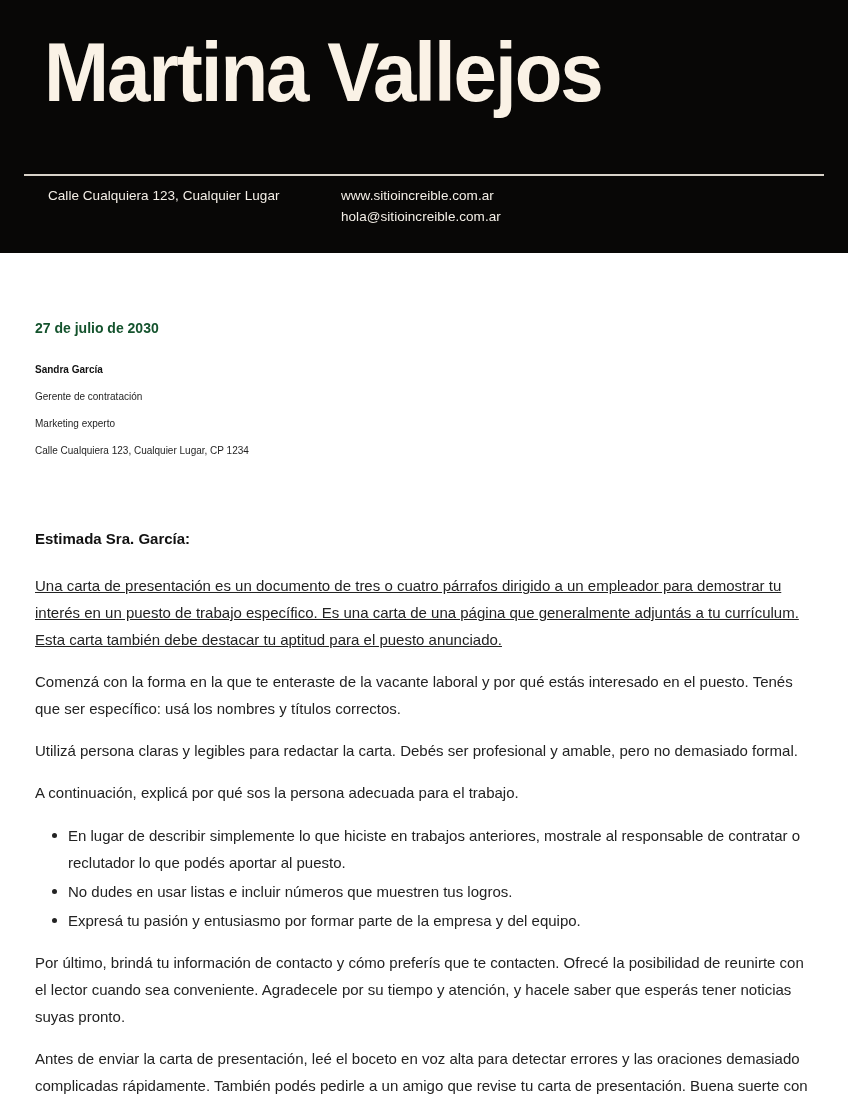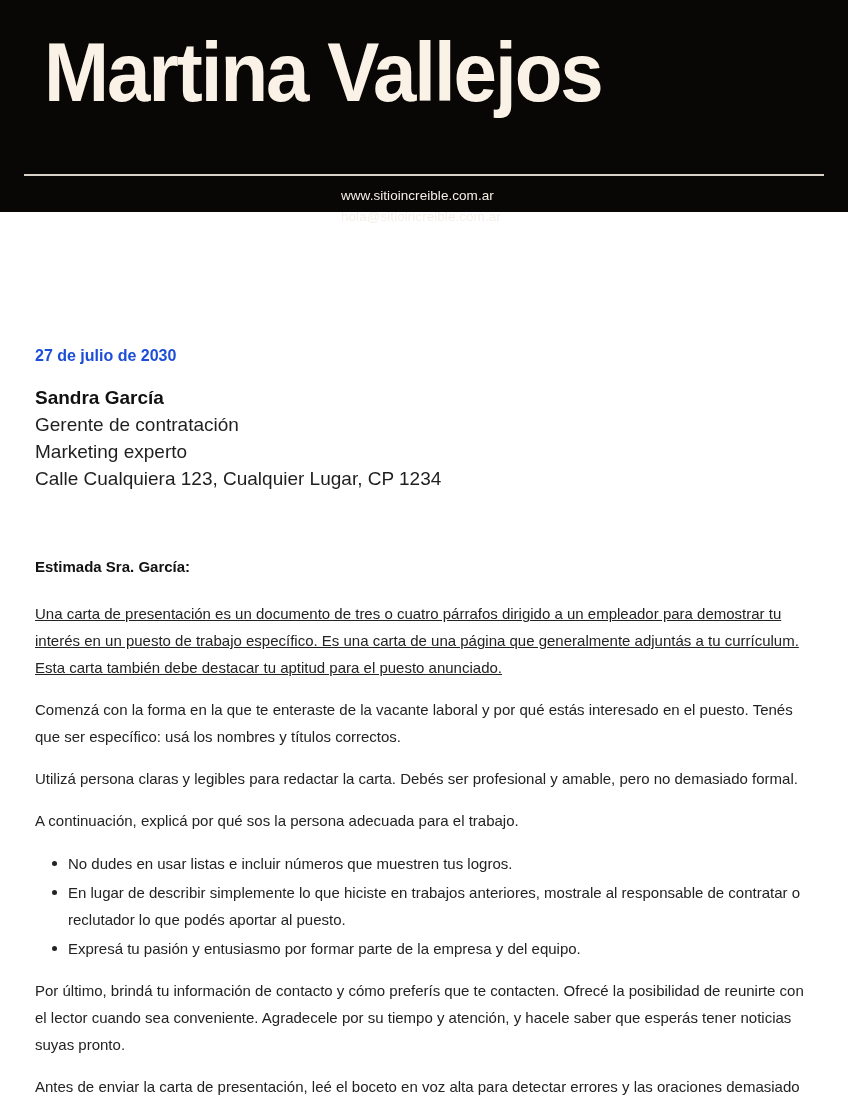--- a/index.html
+++ b/index.html
@@ -21,21 +21,21 @@
     height: 1097px;
     background: #ffffff;
   }
 
   
   .header-band {
     position: absolute;
     top: 0;
     left: 0;
     width: 848px;
-    height: 212px;
+    height: 253px;
     background: #080706;
     box-sizing: border-box;
   }
 
   .name-title {
     position: absolute;
     left: 44px;
     top: 24px;
     width: 760px;
     color: #faf2e6;
@@ -84,32 +84,32 @@
 
   
   .letter {
     position: absolute;
     left: 35px;
     top: 253px;
     width: 778px;
   }
 
   .date-line {
-    margin-top: 92px;
-    font-size: 16px;
+    margin-top: 64px;
+    font-size: 14px;
     font-weight: 700;
     line-height: 22px;
-    color: #1d4ed8;
+    color: #14532d;
   }
 
   .recipient {
     margin-top: 17px;
   }
   .recipient .r-line {
-    font-size: 19px;
+    font-size: 10px;
     line-height: 27px;
     color: #1f1f1f;
   }
   .recipient .r-line.r-name {
     font-weight: 700;
     color: #111111;
   }
 
   .salutation {
     margin-top: 64px;
@@ -160,20 +160,21 @@
 
   <div class="header-band">
 
     <div class="name-title">Martina Vallejos</div>
 
     <div class="header-rule"></div>
 
     <div class="contact-block">
 
       <div class="contact-col col-left">
+        <div class="contact-line">Calle Cualquiera 123, Cualquier Lugar</div>
       </div>
 
       <div class="contact-col col-right">
         <div class="contact-line">www.sitioincreible.com.ar</div>
         <div class="contact-line">hola@sitioincreible.com.ar</div>
       </div>
 
     </div>
   </div>
 
@@ -192,22 +193,22 @@
 
     <p class="para">Una carta de presentación es un documento de tres o cuatro párrafos dirigido a un empleador para demostrar tu interés en un puesto de trabajo específico. Es una carta de una página que generalmente adjuntás a tu currículum. Esta carta también debe destacar tu aptitud para el puesto anunciado.</p>
 
     <p class="para">Comenzá con la forma en la que te enteraste de la vacante laboral y por qué estás interesado en el puesto. Tenés que ser específico: usá los nombres y títulos correctos.</p>
 
     <p class="para">Utilizá persona claras y legibles para redactar la carta. Debés ser profesional y amable, pero no demasiado formal.</p>
 
     <p class="para">A continuación, explicá por qué sos la persona adecuada para el trabajo.</p>
 
     <ul class="bullets">
+      <li>En lugar de describir simplemente lo que hiciste en trabajos anteriores, mostrale al responsable de contratar o reclutador lo que podés aportar al puesto.</li>
       <li>No dudes en usar listas e incluir números que muestren tus logros.</li>
-      <li>En lugar de describir simplemente lo que hiciste en trabajos anteriores, mostrale al responsable de contratar o reclutador lo que podés aportar al puesto.</li>
       <li>Expresá tu pasión y entusiasmo por formar parte de la empresa y del equipo.</li>
     </ul>
 
     <p class="para">Por último, brindá tu información de contacto y cómo preferís que te contacten. Ofrecé la posibilidad de reunirte con el lector cuando sea conveniente. Agradecele por su tiempo y atención, y hacele saber que esperás tener noticias suyas pronto.</p>
 
     <p class="para">Antes de enviar la carta de presentación, leé el boceto en voz alta para detectar errores y las oraciones demasiado complicadas rápidamente. También podés pedirle a un amigo que revise tu carta de presentación. Buena suerte con tu búsqueda de trabajo.</p>
 
   </div>
 
 </div>

